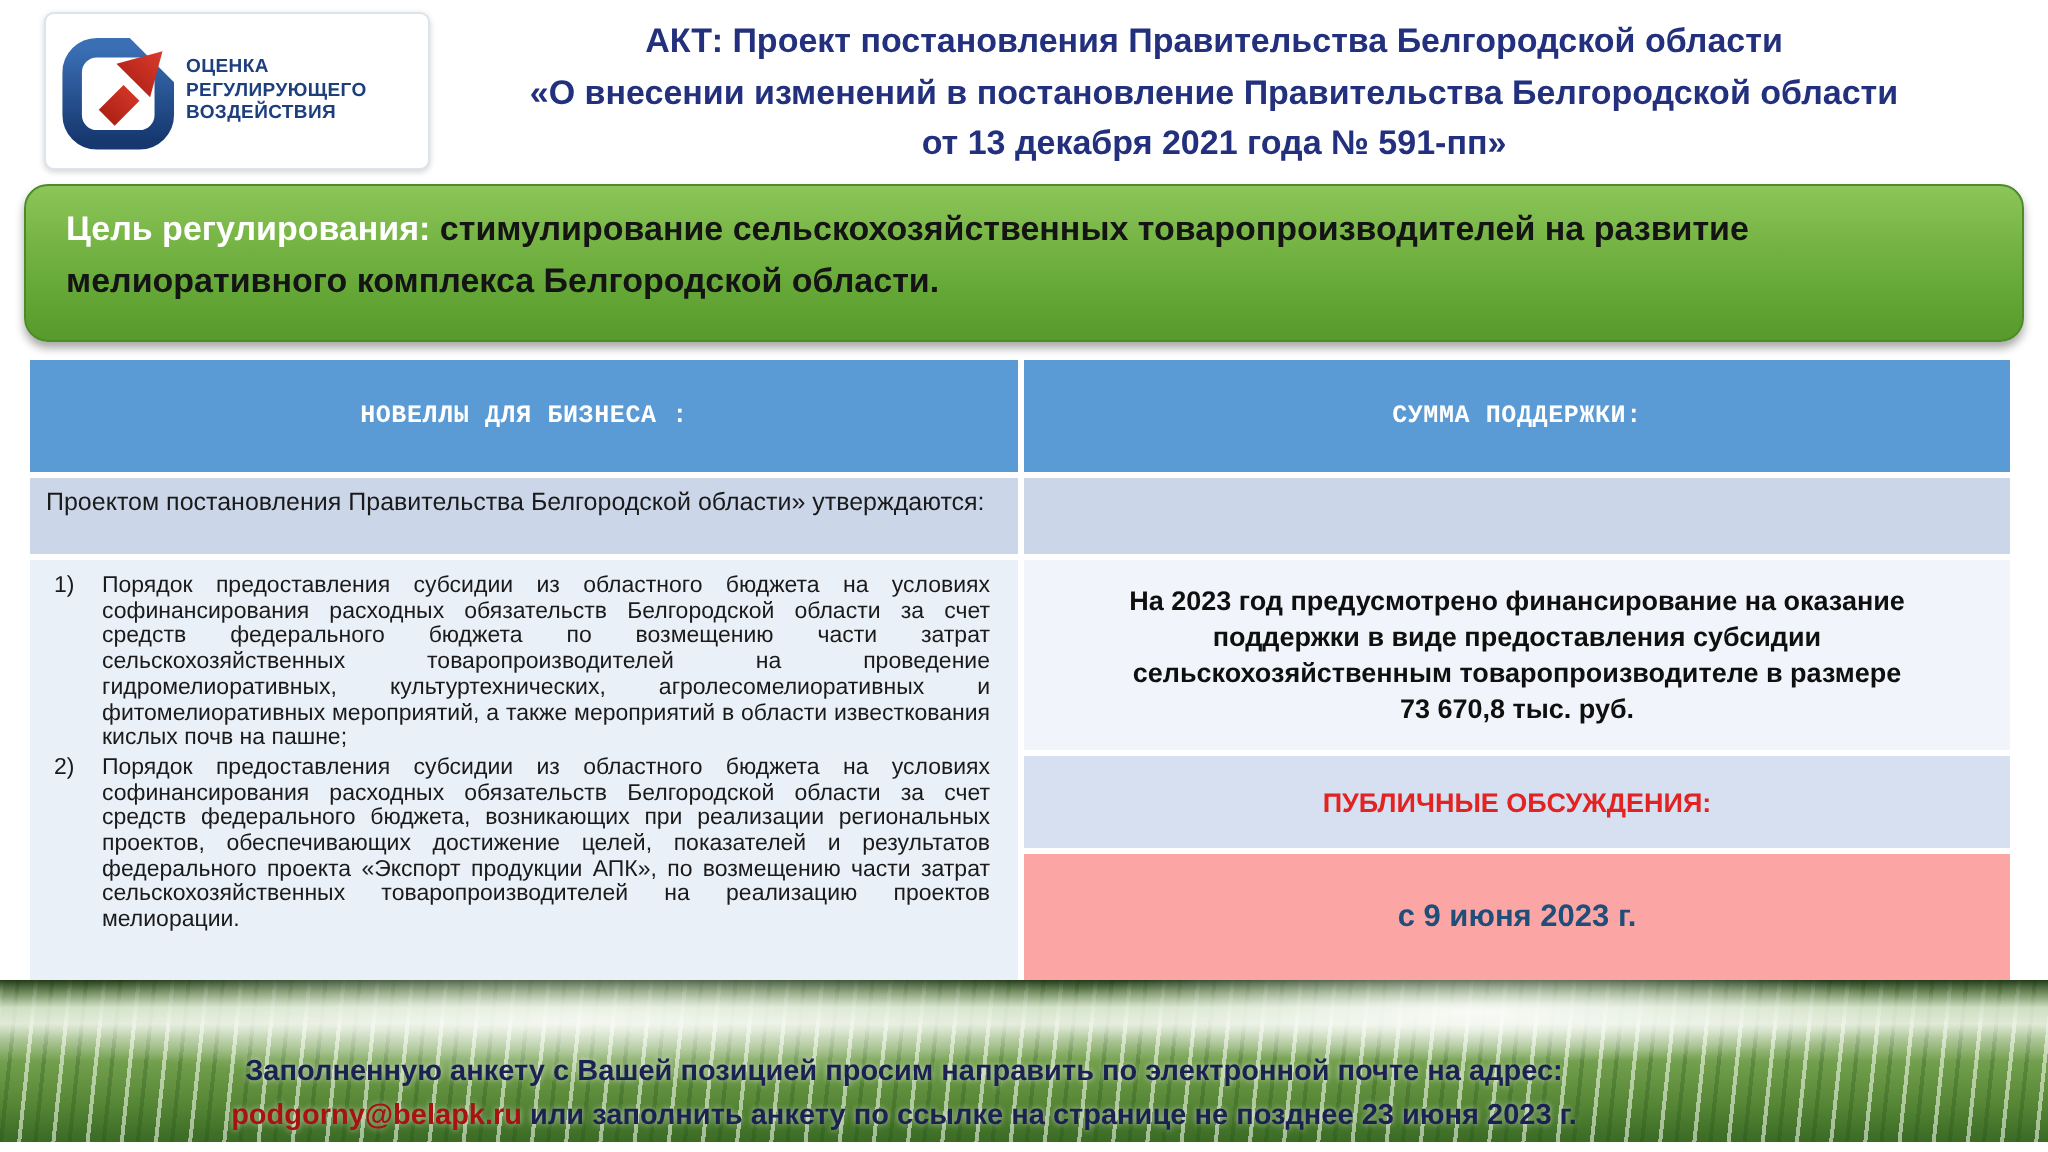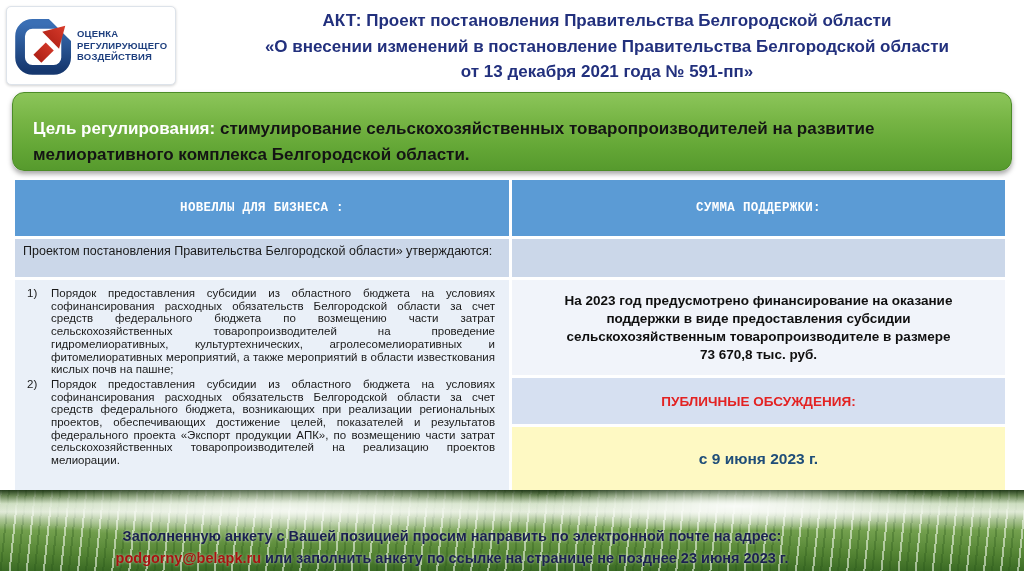--- a/index.html
+++ b/index.html
@@ -7,21 +7,21 @@
   body {
     font-family:"Liberation Sans", sans-serif;
     background:#ffffff;
     position:relative;
     overflow:hidden;
   }
   .slide { position:absolute; inset:0; width:1024px; height:576px; background:#fff; }
 
   
   .logo-box {
-    position:absolute; left:6px; top:6px; width:170px; height:79px;
+    position:absolute; left:22px; top:6px; width:193px; height:79px;
     background:#fff; border:1px solid #dde3ea; border-radius:5px;
     box-shadow:0 1px 3px rgba(0,0,0,0.18);
     display:flex; align-items:center; padding:4px 6px 4px 6px;
   }
   .logo-glyph { width:62px; height:62px; flex-shrink:0; }
   .logo-text {
     color:#1e3f7e; font-weight:bold; font-size:9.5px; line-height:11.5px;
     letter-spacing:0.2px; margin-left:2px;
   }
 
@@ -32,21 +32,21 @@
     font-size:17px; line-height:25.5px;
   }
 
   
   .goal-box {
     position:absolute; left:12px; top:92px; width:1000px; height:79px;
     border-radius:12px;
     background:linear-gradient(180deg,#8cc55a 0%, #77b545 35%, #64a736 70%, #569a2d 100%);
     border:1px solid #4c8c28;
     box-shadow:0 3px 5px rgba(0,0,0,0.35);
-    padding:23px 20px; font-size:17px; line-height:26px; font-weight:bold;
+    padding:9px 20px; font-size:17px; line-height:26px; font-weight:bold;
   }
   .goal-label { color:#ffffff; }
   .goal-text  { color:#141414; }
 
   
   .ctable {
     position:absolute; left:15px; top:180px; width:990px; height:310px;
     display:grid; grid-template-columns:494px 1fr;
     grid-template-rows:56px 38px 95px 46px 1fr;
     gap:3px; background:#ffffff;
@@ -77,21 +77,21 @@
     font-weight:bold; font-size:13.5px; line-height:18px;
     display:flex; flex-direction:column; align-items:center; justify-content:center;
     text-align:center; padding:4px 18px;
   }
   .public {
     grid-column:2; grid-row:4; background:#d6e0f1; color:#e32222;
     font-weight:bold; font-size:13.5px;
     display:flex; align-items:center; justify-content:center; text-align:left;
   }
   .dates {
-    grid-column:2; grid-row:5; background:#fef9c3; color:#1f4e79;
+    grid-column:2; grid-row:5; background:#fca5a5; color:#1f4e79;
     font-weight:bold; font-size:15.5px; line-height:22px;
     display:flex; flex-direction:column; align-items:center; justify-content:center;
     text-align:right;
   }
 
   
   .photo {
     position:absolute; left:0; top:490px; width:1024px; height:81px;
     background:
       radial-gradient(ellipse 320px 36px at 72% 20%, rgba(255,255,255,0.85), rgba(255,255,255,0) 70%),

